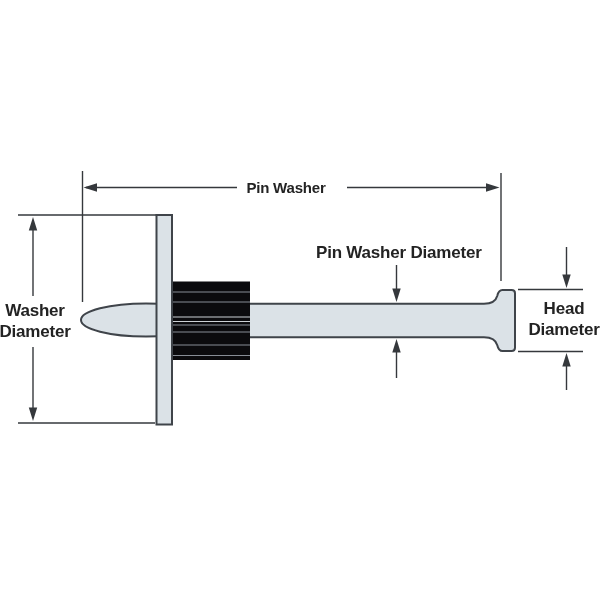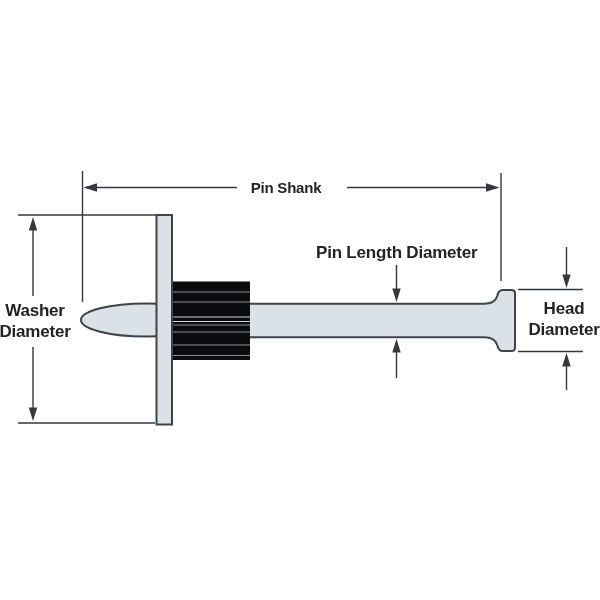--- a/index.html
+++ b/index.html
@@ -130,20 +130,20 @@
         <line x1="518" y1="289.5" x2="583" y2="289.5"></line>
         <line x1="518" y1="351.5" x2="583" y2="351.5"></line>
         <line x1="566.5" y1="247" x2="566.5" y2="276"></line>
         <line x1="566.5" y1="390" x2="566.5" y2="365"></line>
         <polygon points="566.5,288 562.3,274.5 570.7,274.5" fill="#35383c" stroke="none"></polygon>
         <polygon points="566.5,353 562.3,366.5 570.7,366.5" fill="#35383c" stroke="none"></polygon>
       </g>
     </g>
   </svg>
 
-  <div class="label label-pin-length">Pin Shank</div>
+  <div class="label label-pin-length">Pin Washer</div>
 
-  <div class="label label-pin-shank">Pin Length Diameter</div>
+  <div class="label label-pin-shank">Pin Washer Diameter</div>
 
   <div class="label label-washer">Washer Diameter</div>
 
   <div class="label label-head">Head Diameter</div>
 </div>
 
 </body></html>

